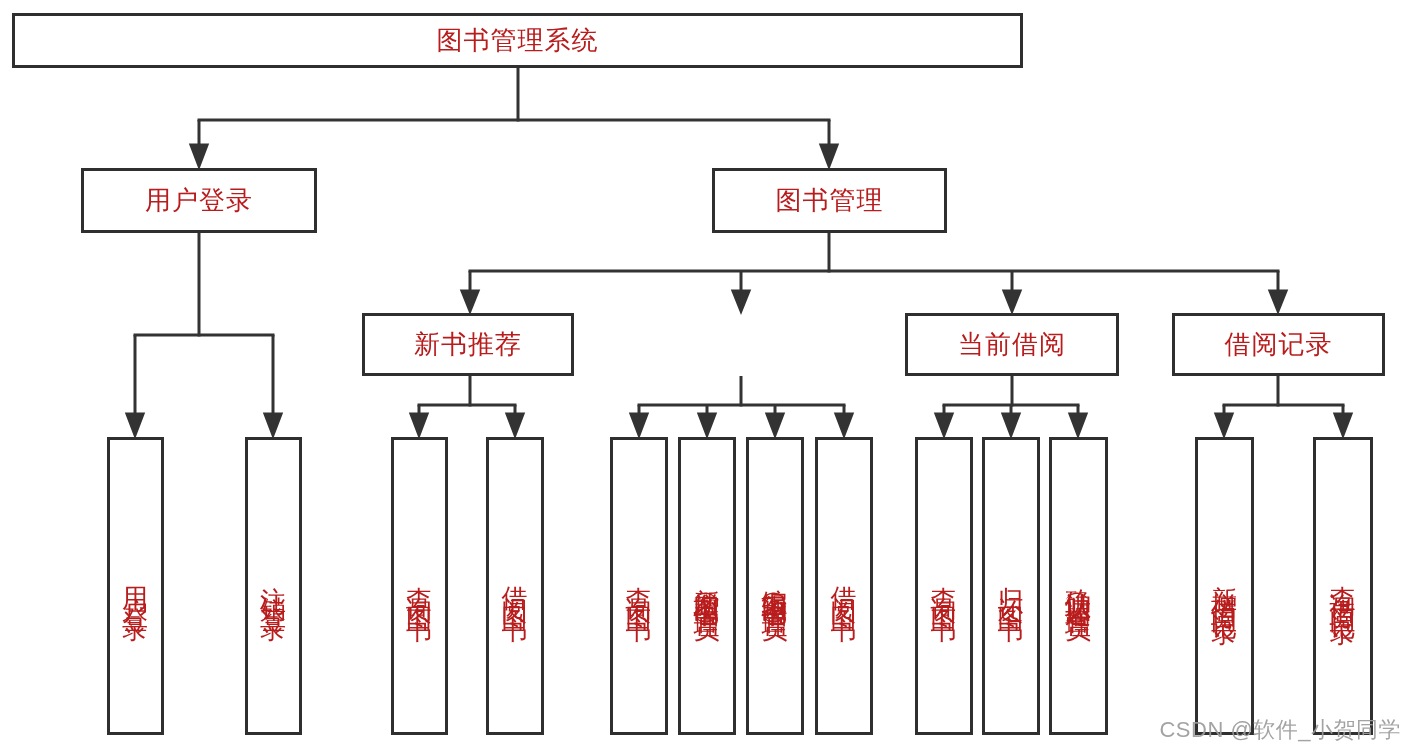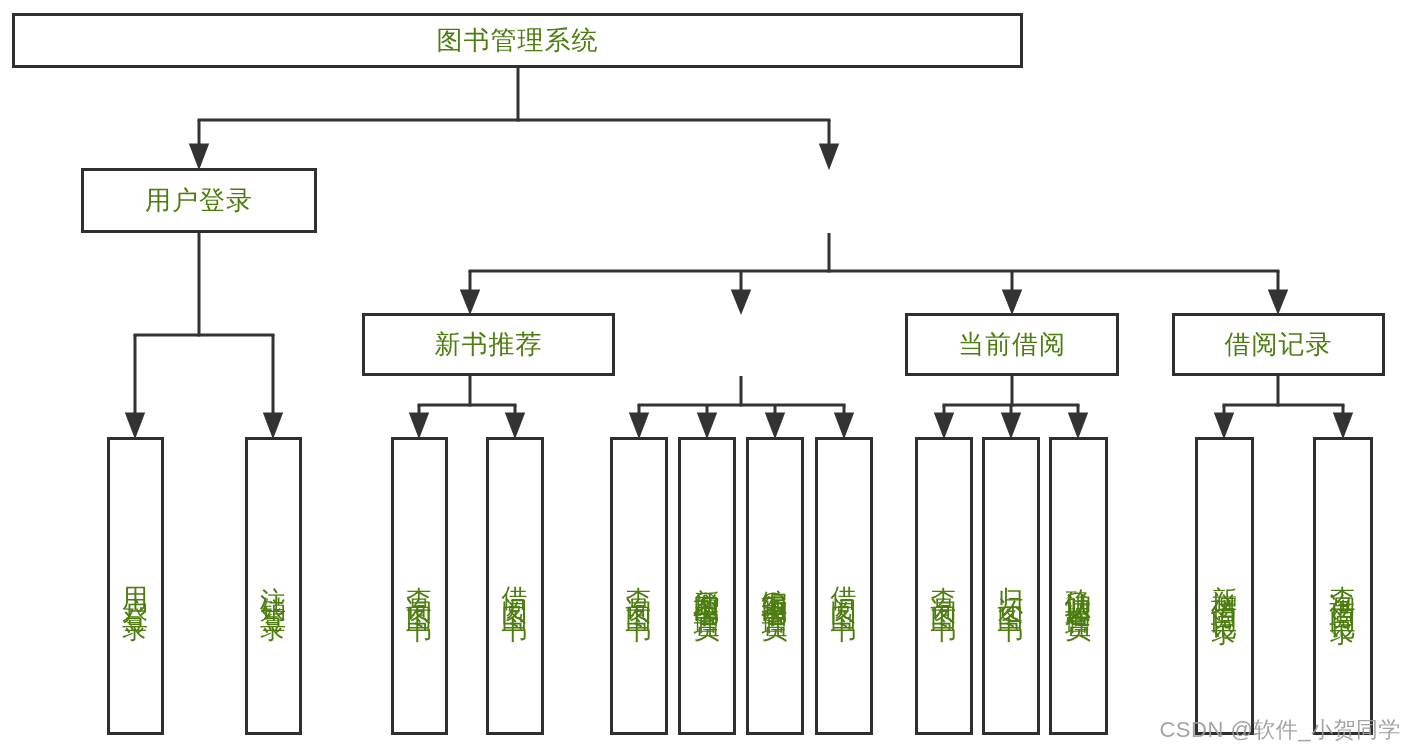--- a/index.html
+++ b/index.html
@@ -4,21 +4,21 @@
 <style>
   html,body{margin:0;padding:0;}
   body{
     width:1405px;height:747px;position:relative;background:#ffffff;
     font-family:"Liberation Sans",sans-serif;overflow:hidden;
   }
   .canvas{position:absolute;left:0;top:0;width:1405px;height:747px;}
   svg.connectors{position:absolute;left:0;top:0;width:1405px;height:747px;z-index:1;}
   .box{
     position:absolute;box-sizing:border-box;background:#ffffff;
-    border:3px solid #2f2f2f;color:#4d7c0f;z-index:2;
+    border:3px solid #2f2f2f;color:#b91c1c;z-index:2;
     display:flex;align-items:center;justify-content:center;
   }
   .hbox{font-size:26px;letter-spacing:1px;white-space:nowrap;}
   .vbox{
     writing-mode:vertical-rl;text-orientation:mixed;
     font-size:26px;line-height:1;white-space:nowrap;
   }
   .sp10{letter-spacing:10px;}
   .sp7{letter-spacing:7px;}
   .sp4{letter-spacing:4px;}
@@ -92,22 +92,23 @@
       <line x1="1224" y1="405" x2="1224" y2="418"></line>
       <polygon points="1216,414 1232,414 1224,435"></polygon>
       <line x1="1343" y1="405" x2="1343" y2="418"></line>
       <polygon points="1335,414 1351,414 1343,435"></polygon>
     </g>
   </svg>
 
   <div class="box hbox" style="left:12px;top:13px;width:1011px;height:55px">图书管理系统</div>
 
   <div class="box hbox" style="left:81px;top:168px;width:236px;height:65px">用户登录</div>
+  <div class="box hbox" style="left:712px;top:168px;width:235px;height:65px">图书管理</div>
 
-  <div class="box hbox" style="left:362px;top:313px;width:253px;height:63px">新书推荐</div>
+  <div class="box hbox" style="left:362px;top:313px;width:212px;height:63px">新书推荐</div>
   <div class="box hbox" style="left:1172px;top:313px;width:213px;height:63px">借阅记录</div>
   <div class="box hbox" style="left:905px;top:313px;width:214px;height:63px">当前借阅</div>
 
   <div class="box vbox sp10" style="left:107px;top:437px;width:57px;height:298px">用户登录</div>
   <div class="box vbox sp10" style="left:245px;top:437px;width:57px;height:298px">注销登录</div>
 
   <div class="box vbox sp10" style="left:391px;top:437px;width:57px;height:298px">查询图书</div>
   <div class="box vbox sp10" style="left:486px;top:437px;width:58px;height:298px">借阅图书</div>
 
   <div class="box vbox sp10" style="left:610px;top:437px;width:58px;height:298px">查询图书</div>

